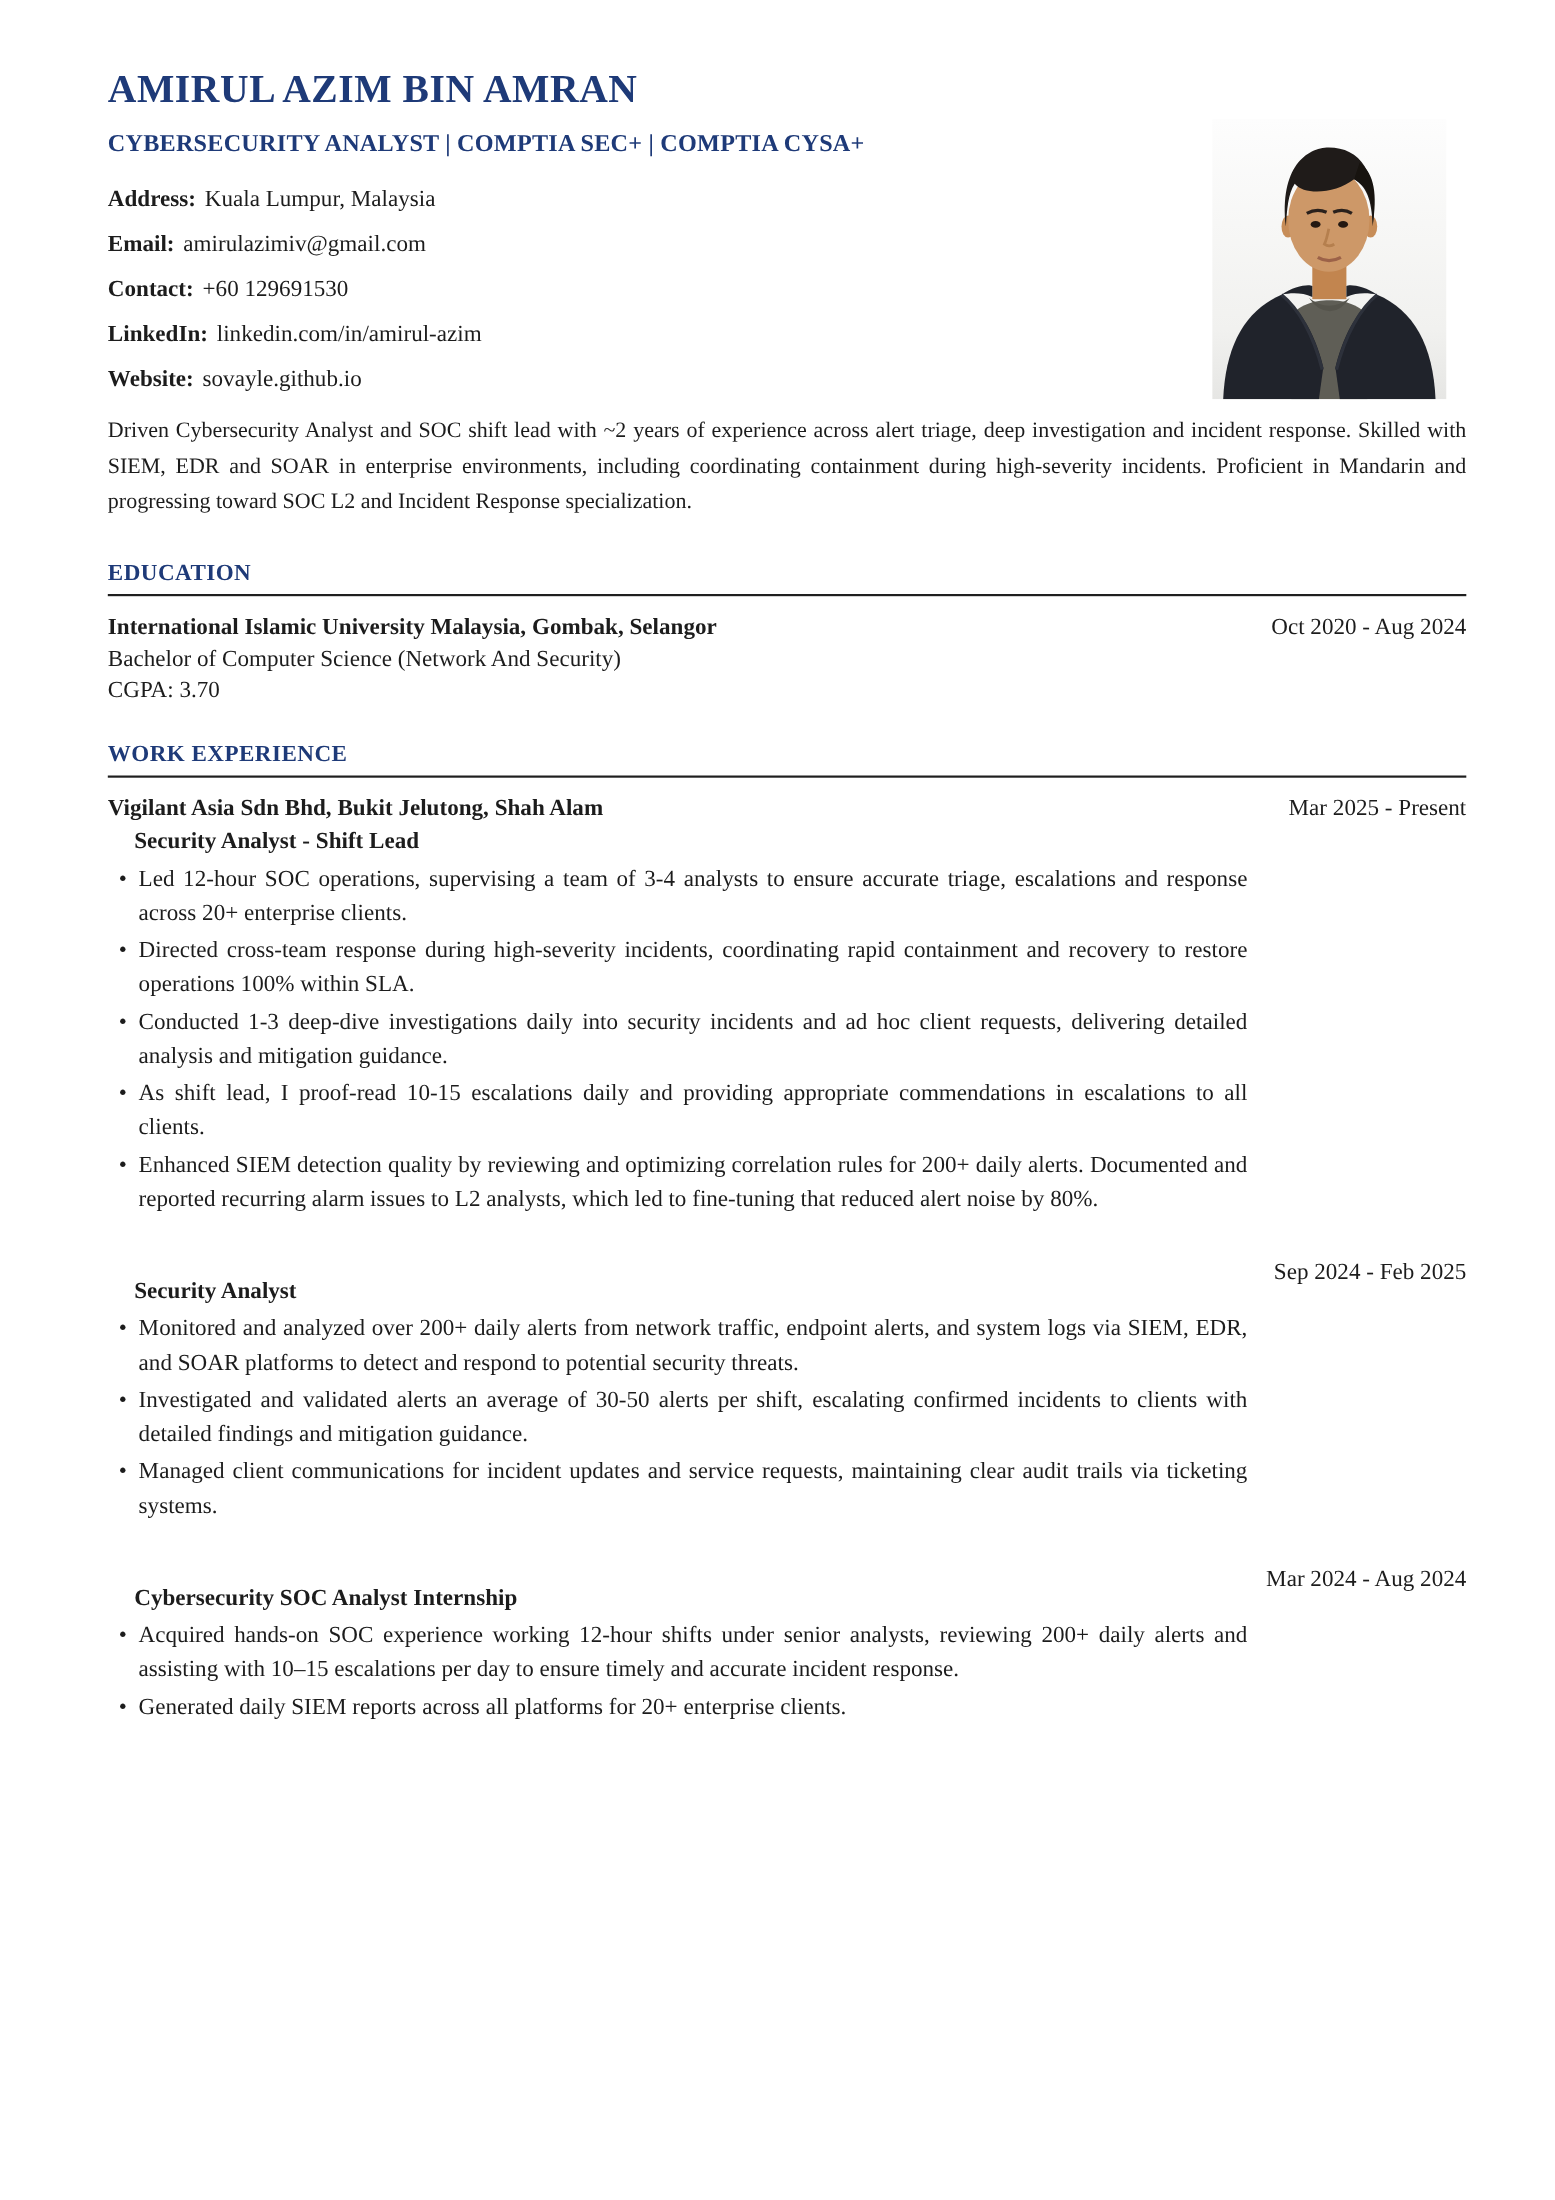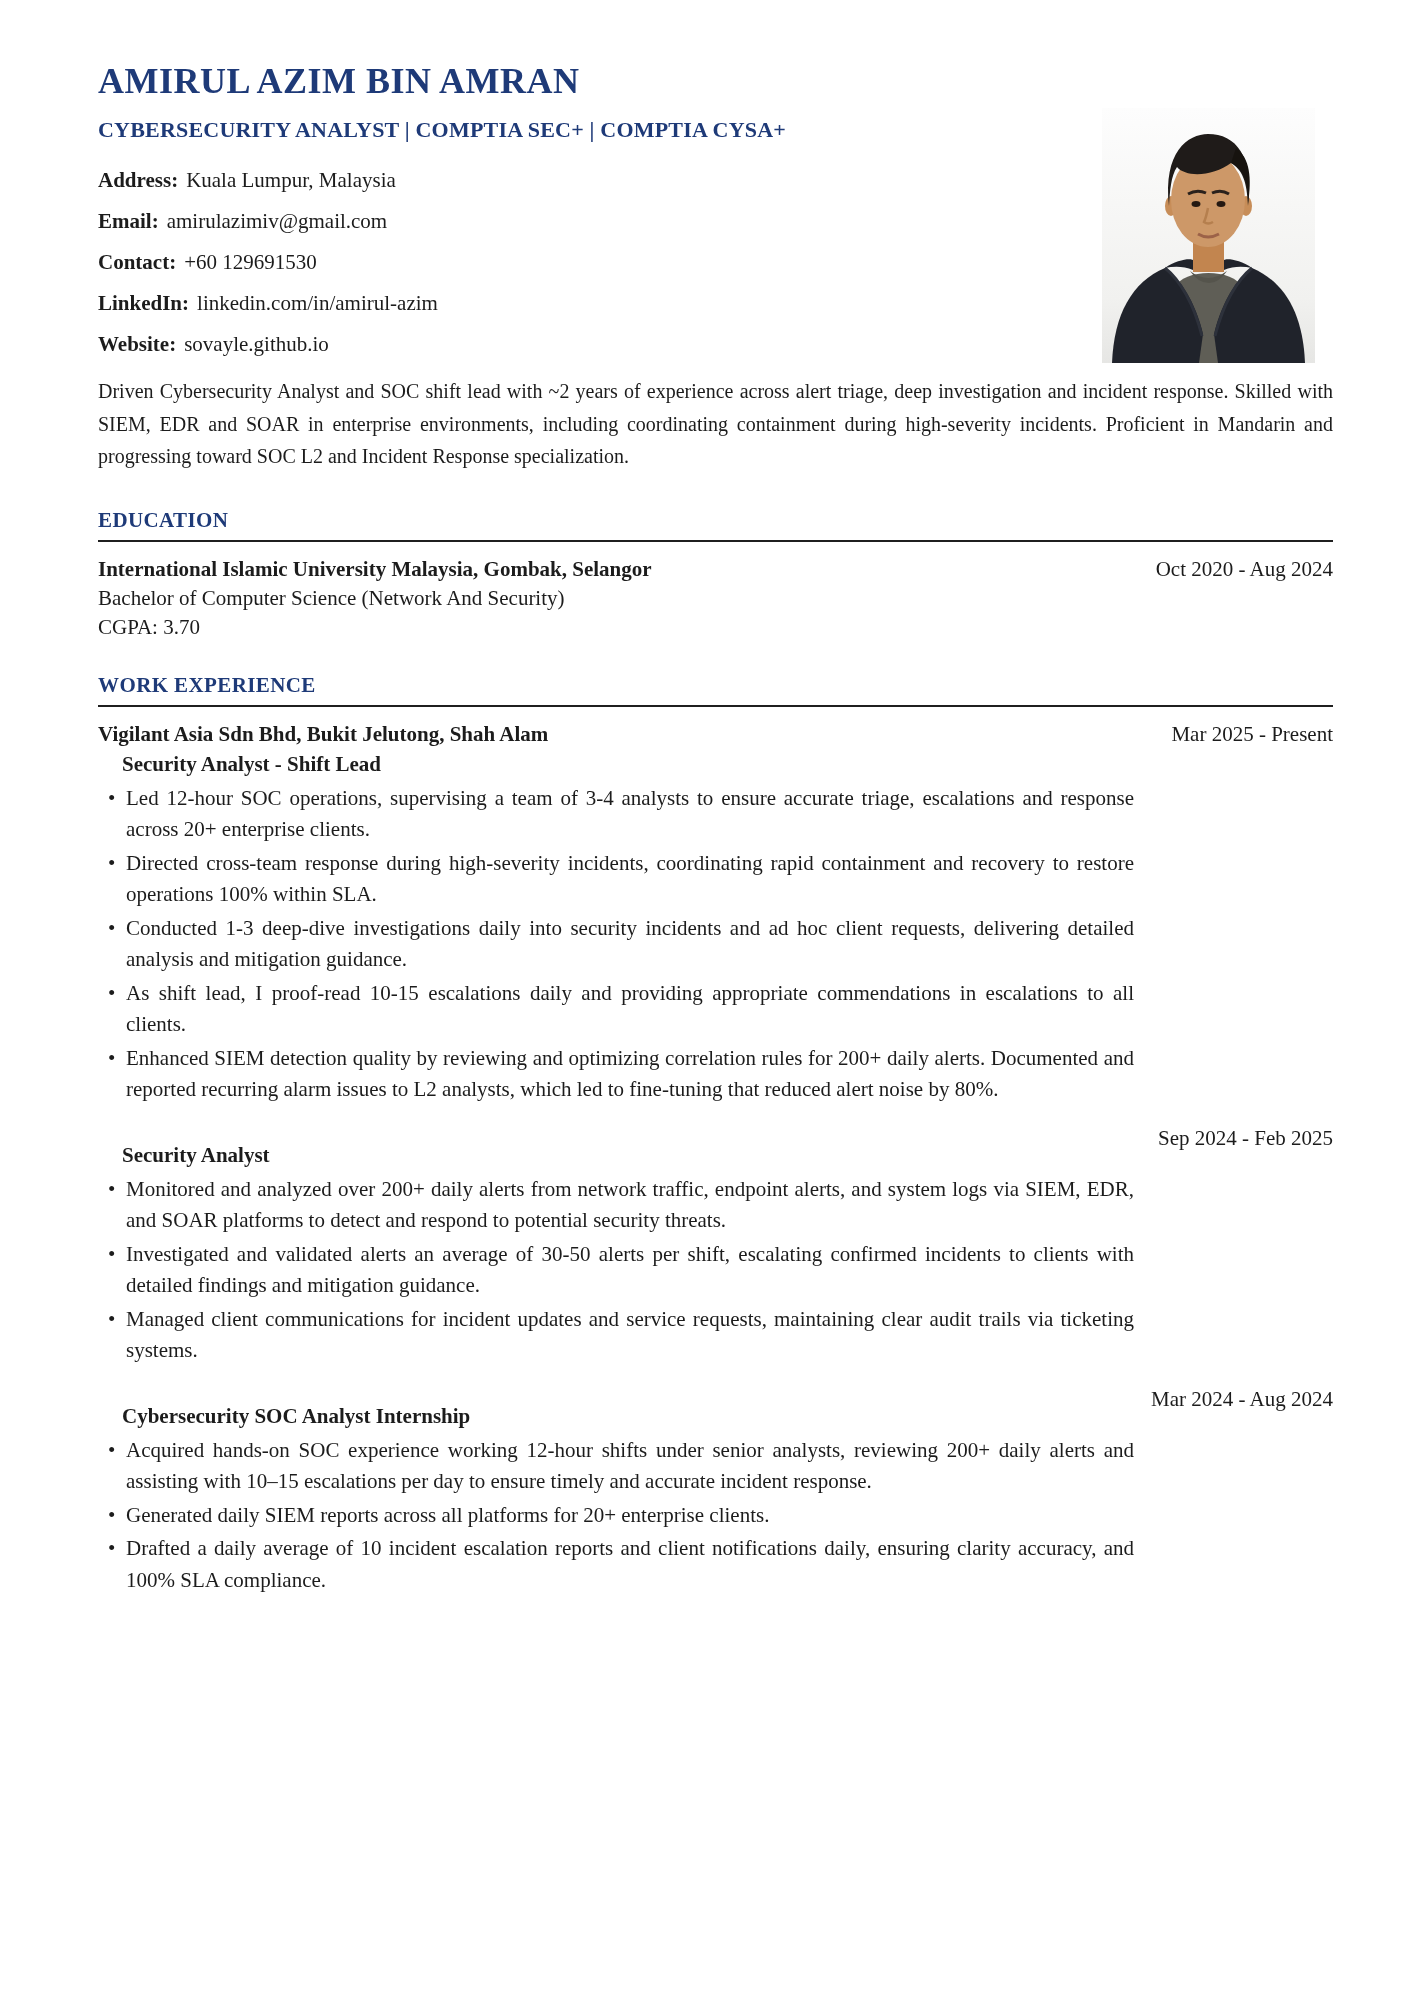--- a/index.html
+++ b/index.html
@@ -50,21 +50,21 @@
   .rule{border-top:2px solid var(--rule);margin-top:7px;width:1235px;}
   .entry-head{
     display:flex;justify-content:space-between;align-items:baseline;
     margin-top:13px;width:1235px;
   }
   .entry-title{font-size:21px;font-weight:bold;line-height:29px;}
   .entry-date{font-size:21px;font-weight:normal;line-height:29px;white-space:nowrap;}
   .edu-line{font-size:21px;line-height:29px;}
   
   .role{position:relative;width:1235px;}
-  .role + .role{margin-top:16px;padding-top:18px;}
+  .role + .role{margin-top:34px;padding-top:18px;}
   .role-head{position:relative;}
   .role-title{
     font-size:21px;font-weight:bold;line-height:30px;margin-left:24px;display:inline-block;
   }
   .role-date{
     position:absolute;right:0;top:-16px;font-size:21px;line-height:29px;white-space:nowrap;
   }
   .role:first-child .role-date{display:none;}
   .bullets{
     list-style:none;margin:4px 0 0 6px;width:1030px;
@@ -194,18 +194,17 @@
     </div>
 
     <div class="role">
       <div class="role-head">
         <span class="role-title">Cybersecurity SOC Analyst Internship</span>
         <span class="role-date">Mar 2024 - Aug 2024</span>
       </div>
       <ul class="bullets">
         <li>Acquired hands-on SOC experience working 12-hour shifts under senior analysts, reviewing 200+ daily alerts and assisting with 10–15 escalations per day to ensure timely and accurate incident response.</li>
         <li>Generated daily SIEM reports across all platforms for 20+ enterprise clients.</li>
-        <li>Drafted a daily average of 10 incident escalation reports and client notifications daily, ensuring clarity accuracy, and 100% SLA compliance.</li>
       </ul>
     </div>
   </section>
 
 </div>
 
 </body></html>

